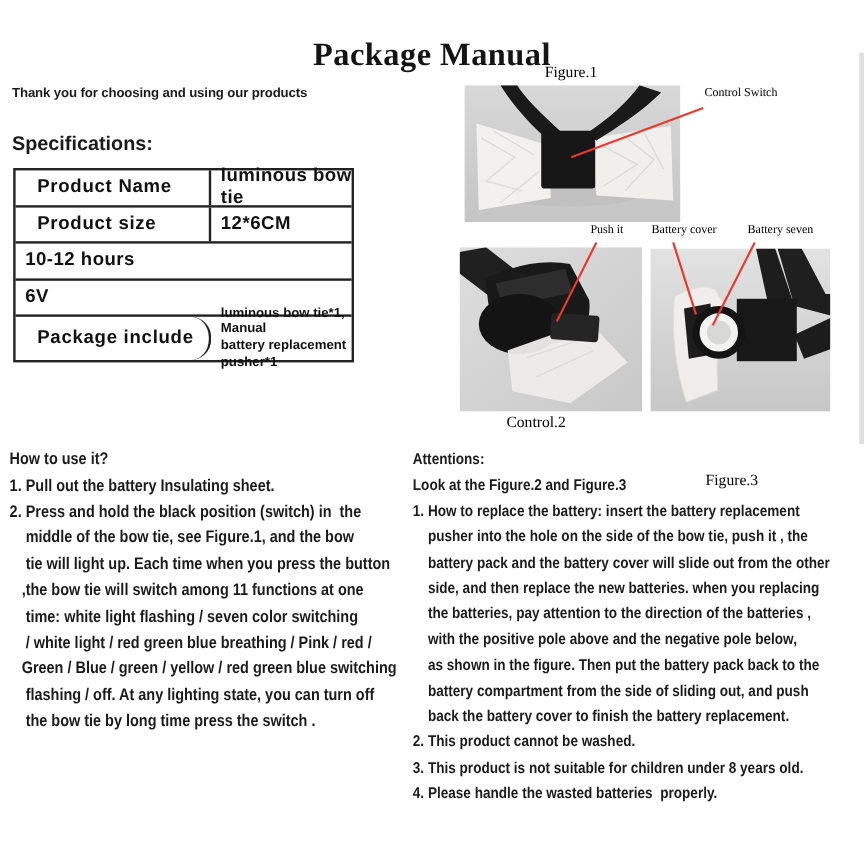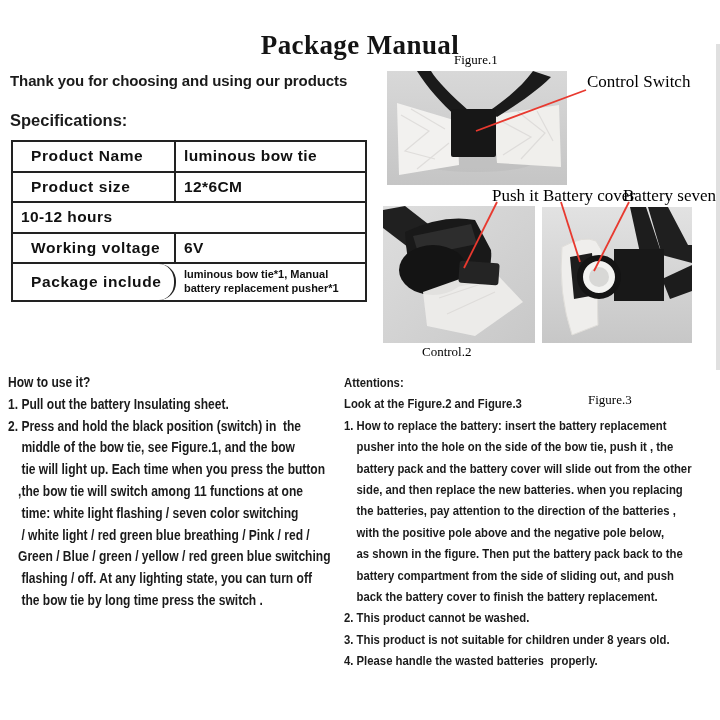--- a/index.html
+++ b/index.html
@@ -8,25 +8,25 @@
     font-family:"Liberation Sans", sans-serif; color:#1b1b1b; overflow:hidden;
   }
   .abs { position:absolute; }
 
   
   #title {
     left:0; top:30px; width:720px; text-align:center;
     font-family:"Liberation Serif", serif; font-weight:700;
     font-size:27px; letter-spacing:.4px; color:#141414;
   }
-  #intro   { left:10px; top:72px;  font-size:15px;   font-weight:700; letter-spacing:-.1px; }
+  #intro   { left:10px; top:72px;  font-size:11px;   font-weight:700; letter-spacing:-.1px; }
   #spec-heading { left:10px; top:111px; font-size:16.5px; font-weight:700; }
 
   
-  #spec-table { left:11px; top:140px; width:356px; border:2px solid #222; box-sizing:border-box; }
+  #spec-table { left:11px; top:140px; width:284px; border:2px solid #222; box-sizing:border-box; }
   .srow { display:flex; border-bottom:2px solid #222; }
   .srow:last-child { border-bottom:none; }
   .scell-label {
     width:163px; border-right:2px solid #222; box-sizing:border-box;
     padding-left:18px; display:flex; align-items:center;
     font-weight:700; font-size:15.5px; letter-spacing:.6px; height:28.5px; color:#111;
   }
   .scell-value {
     flex:1; padding-left:8px; display:flex; align-items:center;
     font-weight:700; font-size:15.5px; letter-spacing:.4px; height:28.5px; color:#111;
@@ -34,21 +34,21 @@
   .srow:last-child .scell-label, .srow:last-child .scell-value { height:36px;border-radius:17px; }
   .srow:last-child .scell-value { font-size:11px; letter-spacing:0; line-height:1.25; white-space:pre-line; }
 
   
   #figures { left:380px; top:50px; width:340px; height:330px; }
   #figures > div, #figures > svg { position:absolute; }
   .fig-caption, .fig-label {
     font-family:"Liberation Serif", serif; color:#000000; white-space:nowrap;
   }
   .fig-caption { font-size:13px; }
-  .fig-label   { font-size:17px; }
+  .fig-label   { font-size:10px; }
   #fig1-caption { left:74px;  top:2px;   }
   #fig1-photo   { left:7px;   top:21px;  }
   #control-switch-label { left:207px; top:22px; }
   #push-it-label        { left:112px; top:136px;text-align:center; }
   #battery-cover-label  { left:163px; top:136px; }
   #battery-pack-label   { left:243px; top:136px; }
   #fig2-photo   { left:3px;   top:156px; }
   #fig3-photo   { left:162px; top:157px; }
   #fig2-caption { left:42px;  top:294px; }
   #fig3-caption { left:208px; top:298px;margin-top:44px; }
@@ -75,21 +75,20 @@
     <div class="scell-value">luminous bow tie</div>
   </div>
     <div class="srow">
     <div class="scell-label">Product size</div>
     <div class="scell-value">12*6CM</div>
   </div>
     <div class="srow">
     <div class="scell-value">10-12 hours</div>
   </div>
     <div class="srow">
-    <div class="scell-label">Working voltage</div>
     <div class="scell-value">6V</div>
   </div>
     <div class="srow">
     <div class="scell-label">Package include</div>
     <div class="scell-value">luminous bow tie*1, Manual
 battery replacement pusher*1</div>
   </div>
   </div>
 
 <div id="figures" class="abs">

